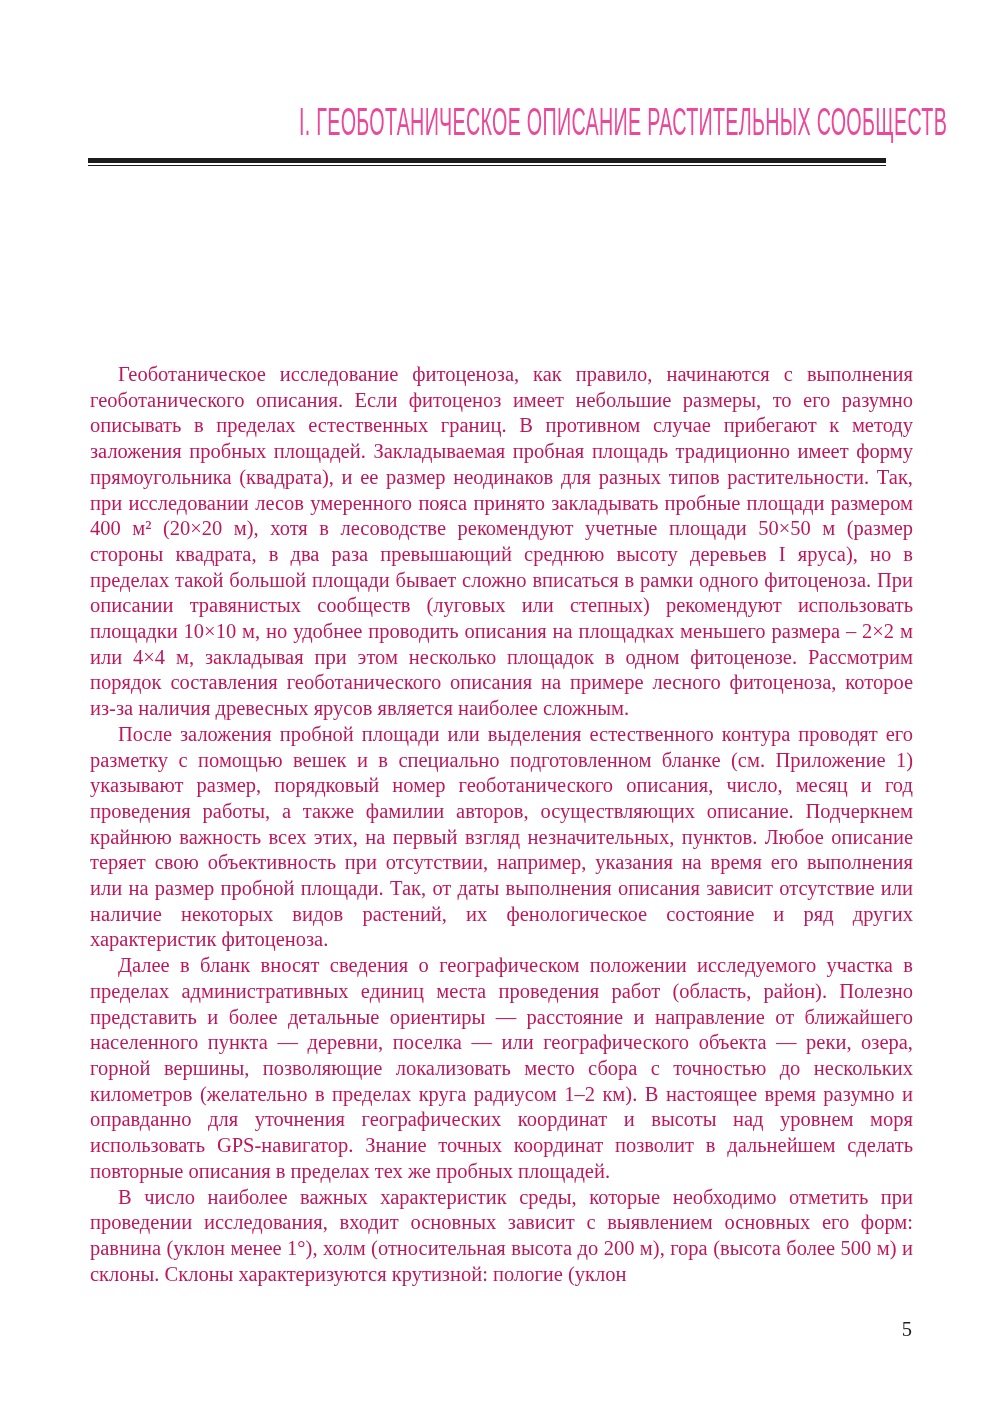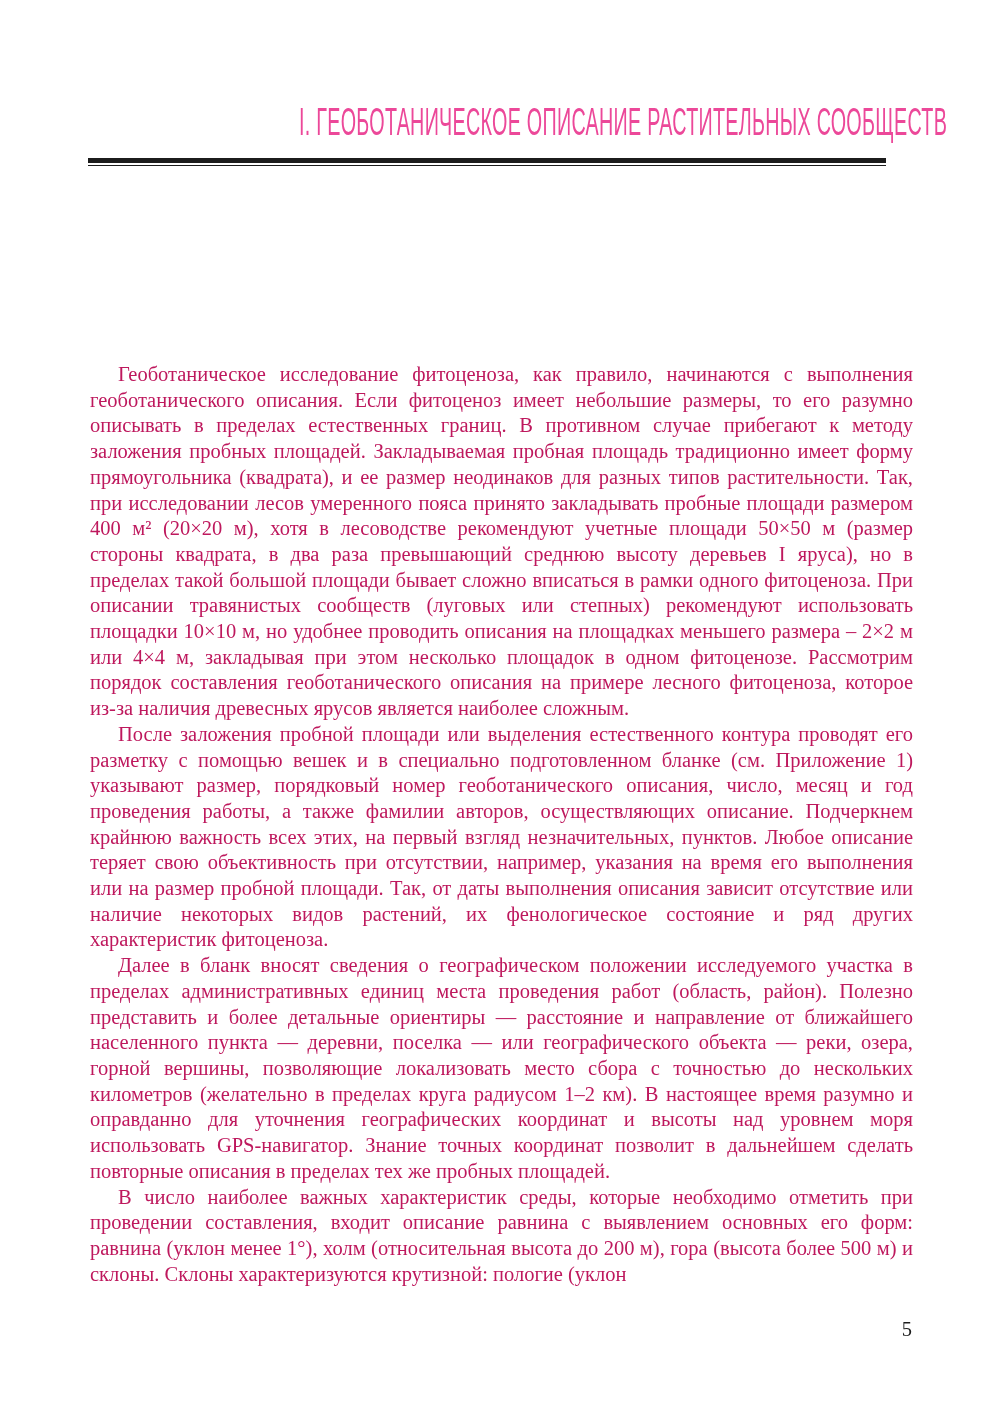--- a/index.html
+++ b/index.html
@@ -92,19 +92,19 @@
   </div>
 
   <main class="body-text">
 
     <p><span>Геоботаническое исследование фитоценоза, как правило, начинаются с выполнения геоботанического описания. Если фитоценоз имеет небольшие размеры, то его разумно описывать в пределах естественных границ. В противном случае прибегают к методу заложения пробных площадей. Закладываемая пробная площадь традиционно имеет форму прямоугольника (квадрата), и ее размер неодинаков для разных типов растительности. Так, при исследовании лесов умеренного пояса принято закладывать пробные площади размером 400 м² (20×20 м), хотя в лесоводстве рекомендуют учетные площади 50×50 м (размер стороны квадрата, в два раза превышающий среднюю высоту деревьев I яруса), но в пределах такой большой площади бывает сложно вписаться в рамки одного фитоценоза. При описании травянистых сообществ (луговых или степных) рекомендуют использовать площадки 10×10 м, но удобнее проводить описания на площадках меньшего размера – 2×2 м или 4×4 м, закладывая при этом несколько площадок в одном фитоценозе. Рассмотрим порядок составления геоботанического описания на примере лесного фитоценоза, которое из-за наличия древесных ярусов является наиболее сложным.</span></p>
 
     <p><span>После заложения пробной площади или выделения естественного контура проводят его разметку с помощью вешек и в специально подготовленном бланке (см. Приложение 1) указывают </span><span class="bold">размер, порядковый номер</span><span> геоботанического описания, </span><span class="bold">число, месяц</span><span> и </span><span class="bold">год</span><span> проведения работы, а также фамилии авторов, осуществляющих описание. Подчеркнем крайнюю важность всех этих, на первый взгляд незначительных, пунктов. Любое описание теряет свою объективность при отсутствии, например, указания на время его выполнения или на размер пробной площади. Так, от даты выполнения описания зависит отсутствие или наличие некоторых видов растений, их фенологическое состояние и ряд других характеристик фитоценоза.</span></p>
 
     <p><span>Далее в бланк вносят сведения о </span><span class="bold">географическом положении</span><span> исследуемого участка в пределах административных единиц места проведения работ (область, район). Полезно представить и более детальные ориентиры — расстояние и направление от ближайшего населенного пункта — деревни, поселка — или географического объекта — реки, озера, горной вершины, позволяющие локализовать место сбора с точностью до нескольких километров (желательно в пределах круга радиусом 1–2 км). В настоящее время разумно и оправданно для уточнения географических координат и высоты над уровнем моря использовать GPS-навигатор. Знание точных координат позволит в дальнейшем сделать повторные описания в пределах тех же пробных площадей.</span></p>
 
-    <p><span>В число наиболее важных характеристик среды, которые необходимо отметить при проведении составления, входит описание </span><span class="bold">равнина</span><span> с выявлением основных его форм: равнина (уклон менее 1°), холм (относительная высота до 200 м), гора (высота более 500 м) и склоны. Склоны характеризуются крутизной: пологие (уклон</span></p>
+    <p><span>В число наиболее важных характеристик среды, которые необходимо отметить при проведении исследования, входит основных </span><span class="bold">зависит</span><span> с выявлением основных его форм: равнина (уклон менее 1°), холм (относительная высота до 200 м), гора (высота более 500 м) и склоны. Склоны характеризуются крутизной: пологие (уклон</span></p>
 
   </main>
 
   <div class="page-number">5</div>
 
 </div>
 
 </body></html>

